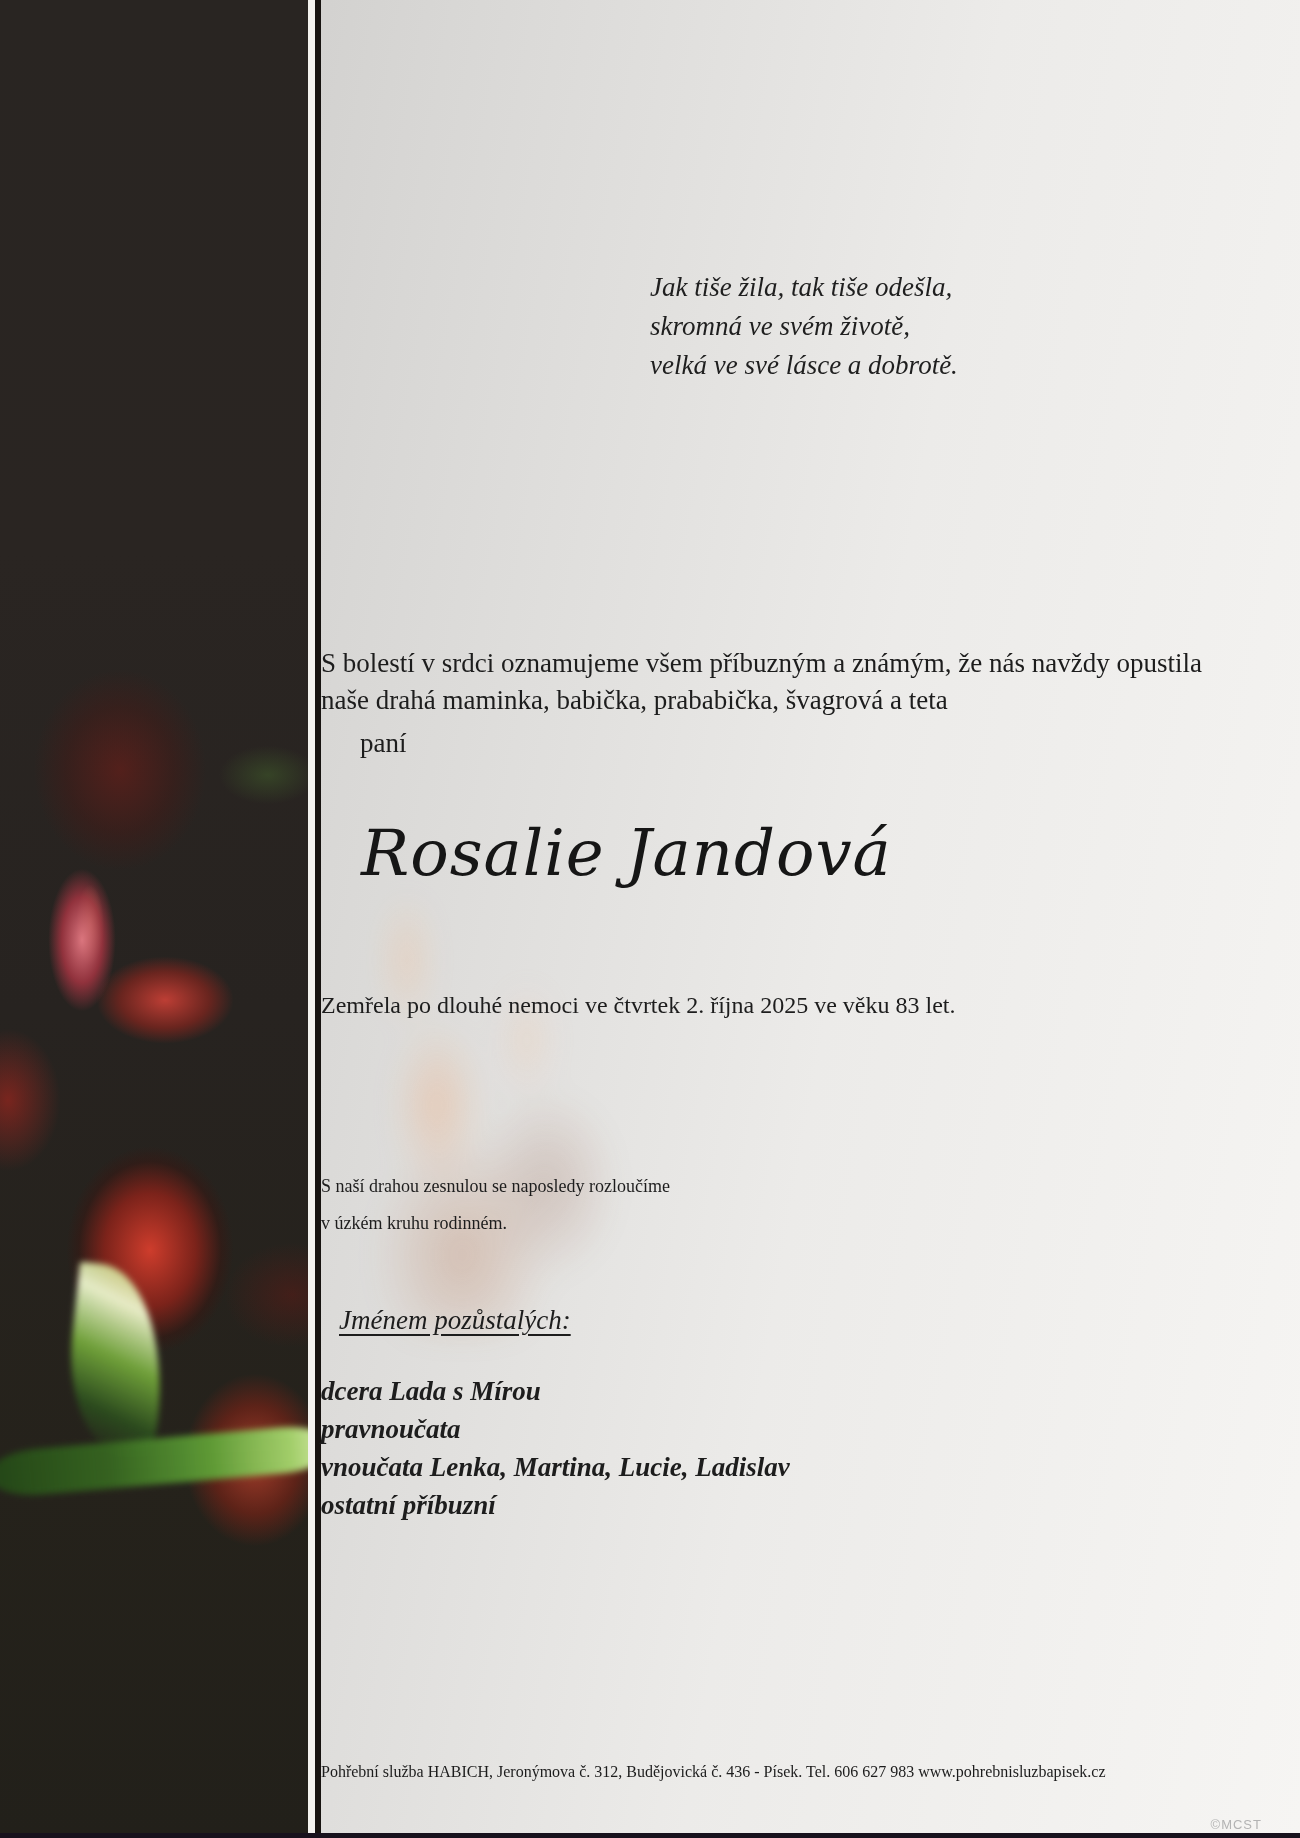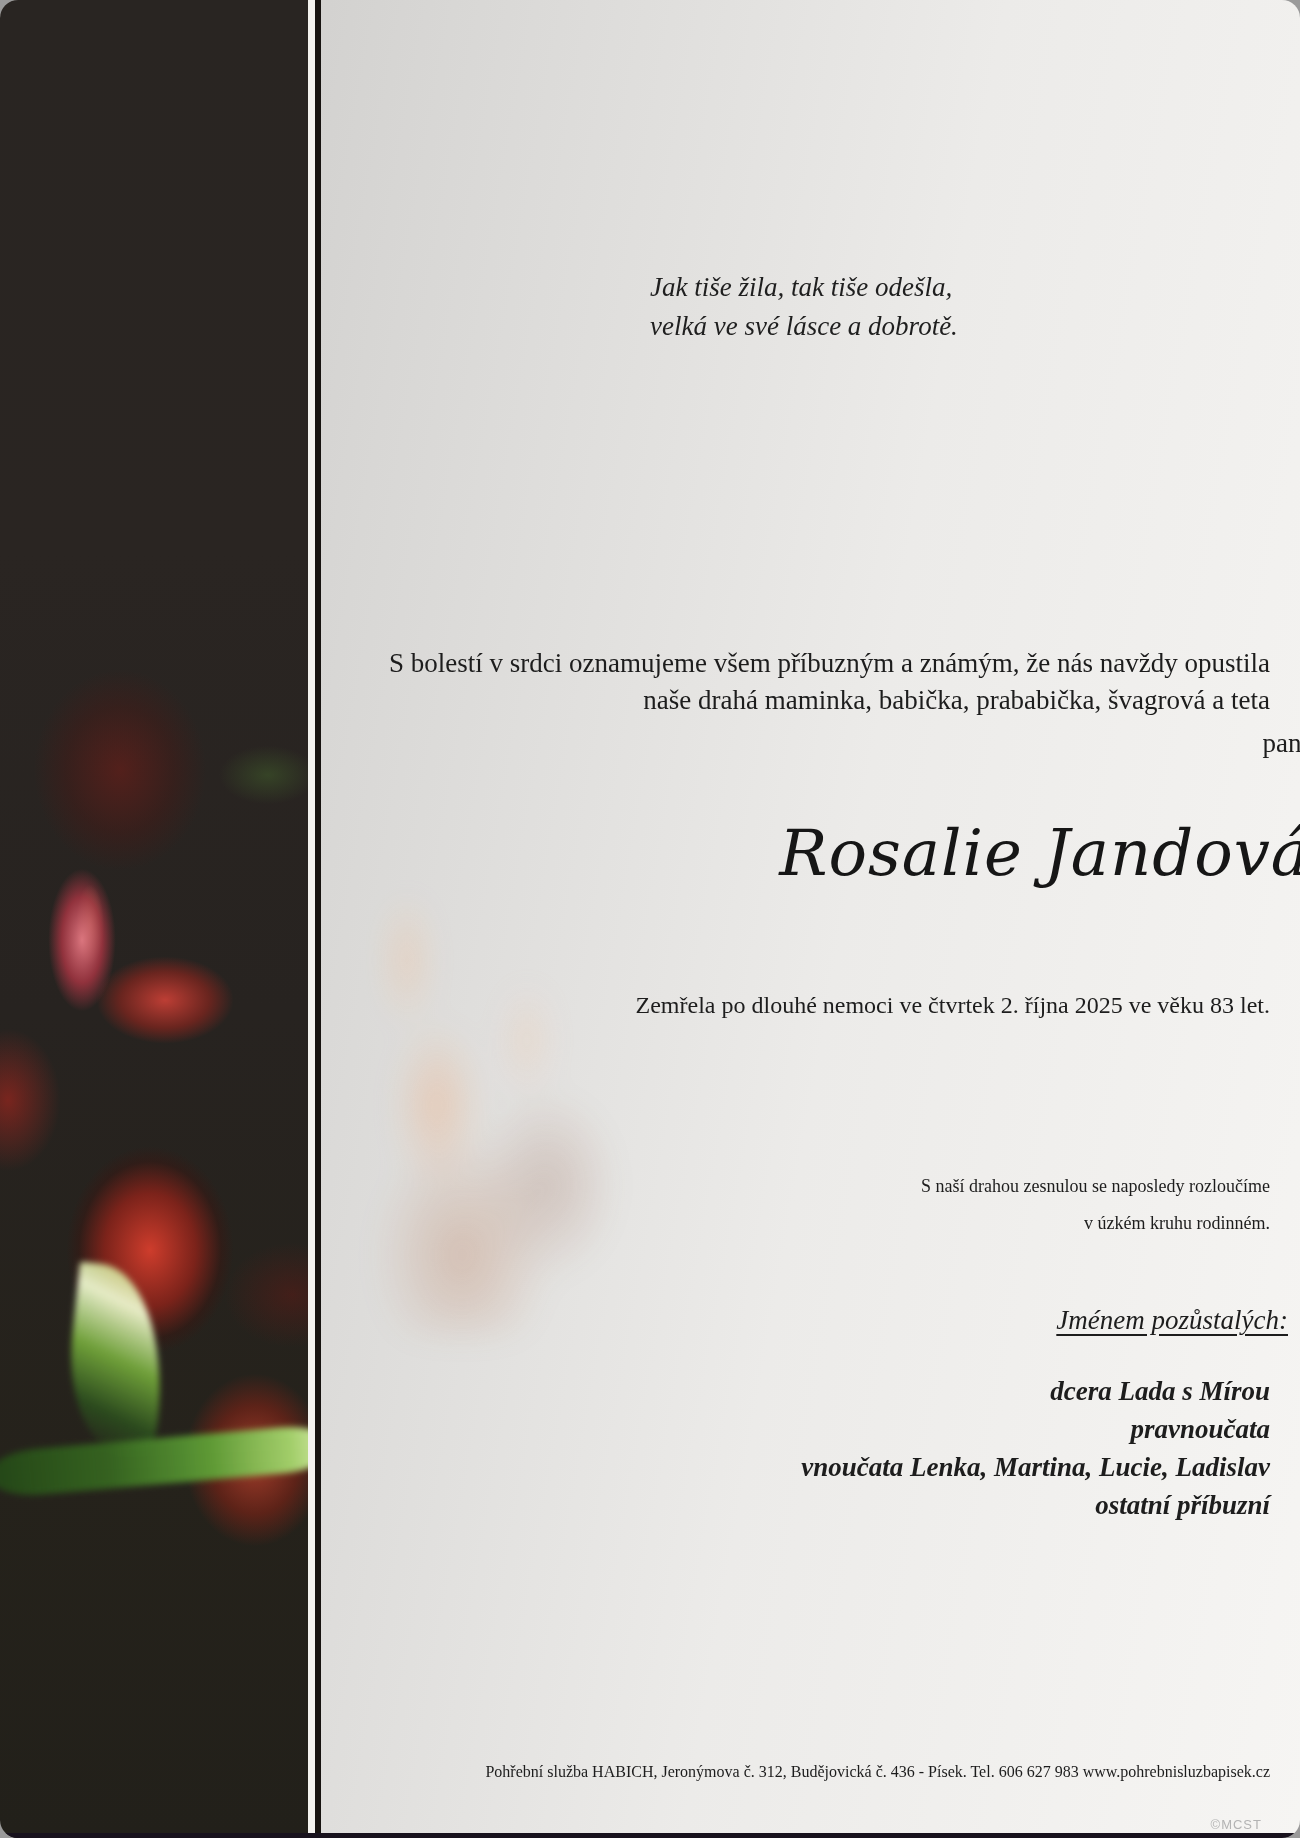--- a/index.html
+++ b/index.html
@@ -3,21 +3,20 @@
 <meta charset="utf-8">
 <style>
   html,body{margin:0;padding:0;background:#9a9a9a;}
   .page{
     position:relative;
     width:1300px;height:1838px;
     overflow:hidden;
     background:linear-gradient(100deg,#c6c5c3 0%,#d8d7d5 28%,#ecebe9 62%,#f6f5f3 100%);
     font-family:"Liberation Serif",serif;
     color:#1d1d1d;
-    border-radius:18px;
   }
 
   
   .left-panel{
     position:absolute;left:0;top:0;width:308px;height:1838px;overflow:hidden;
     background:
       radial-gradient(ellipse 120px 140px at 120px 770px, rgba(125,28,22,0.50) 0%, rgba(90,20,16,0.28) 45%, rgba(0,0,0,0) 72%),
       radial-gradient(ellipse 70px 42px at 268px 775px, rgba(70,105,45,0.45) 0%, rgba(0,0,0,0) 70%),
       radial-gradient(ellipse 45px 95px at 82px 940px, rgba(226,120,130,0.95) 0%, rgba(180,55,70,0.75) 45%, rgba(0,0,0,0) 75%),
       radial-gradient(ellipse 20px 58px at 90px 925px, rgba(235,195,120,0.55) 0%, rgba(0,0,0,0) 70%),
@@ -56,21 +55,21 @@
       radial-gradient(ellipse 28px 95px at 95px 105px, rgba(240,195,160,0.75), rgba(0,0,0,0) 70%),
       radial-gradient(ellipse 55px 110px at 125px 250px, rgba(235,185,150,0.7), rgba(0,0,0,0) 75%),
       radial-gradient(ellipse 30px 80px at 215px 185px, rgba(240,200,170,0.55), rgba(0,0,0,0) 72%),
       radial-gradient(ellipse 110px 150px at 150px 400px, rgba(190,135,105,0.45), rgba(0,0,0,0) 80%),
       radial-gradient(ellipse 90px 120px at 235px 330px, rgba(150,100,80,0.3), rgba(0,0,0,0) 80%);
   }
 
   .bottom-edge{position:absolute;left:0;bottom:0;width:1300px;height:5px;background:#18121d;}
 
   
-  .centered{position:absolute;left:321px;width:949px;text-align:right;}
+  .centered{position:absolute;left:321px;width:949px;text-align:left;}
   .verse{
     position:absolute;left:650px;top:268px;
     font-style:italic;font-size:27px;line-height:39px;text-align:left;color:#1f1f1f;
   }
   .announcement{top:645px;font-size:27px;line-height:37px;}
   .salutation{top:728px;font-size:27px;margin-left:39px;}
   .deceased-name{
     top:803px;font-family:"DejaVu Serif",serif;font-style:italic;
     font-size:64px;line-height:100px;letter-spacing:1px;color:#161616;margin-left:40px;
   }
@@ -94,20 +93,21 @@
     <div class="shape leaf-long"></div>
   </div>
 
   <div class="divider-white"></div>
   <div class="divider-black"></div>
 
   <div class="ghost-tulip"></div>
 
   <div class="verse">
     <div>Jak tiše žila, tak tiše odešla,</div>
+    <div>skromná ve svém životě,</div>
     <div>velká ve své lásce a dobrotě.</div>
   </div>
 
   <div class="centered announcement">
     <div>S bolestí v srdci oznamujeme všem příbuzným a známým, že nás navždy opustila</div>
     <div>naše drahá maminka, babička, prababička, švagrová a teta</div>
   </div>
 
   <div class="centered salutation">paní</div>
 

